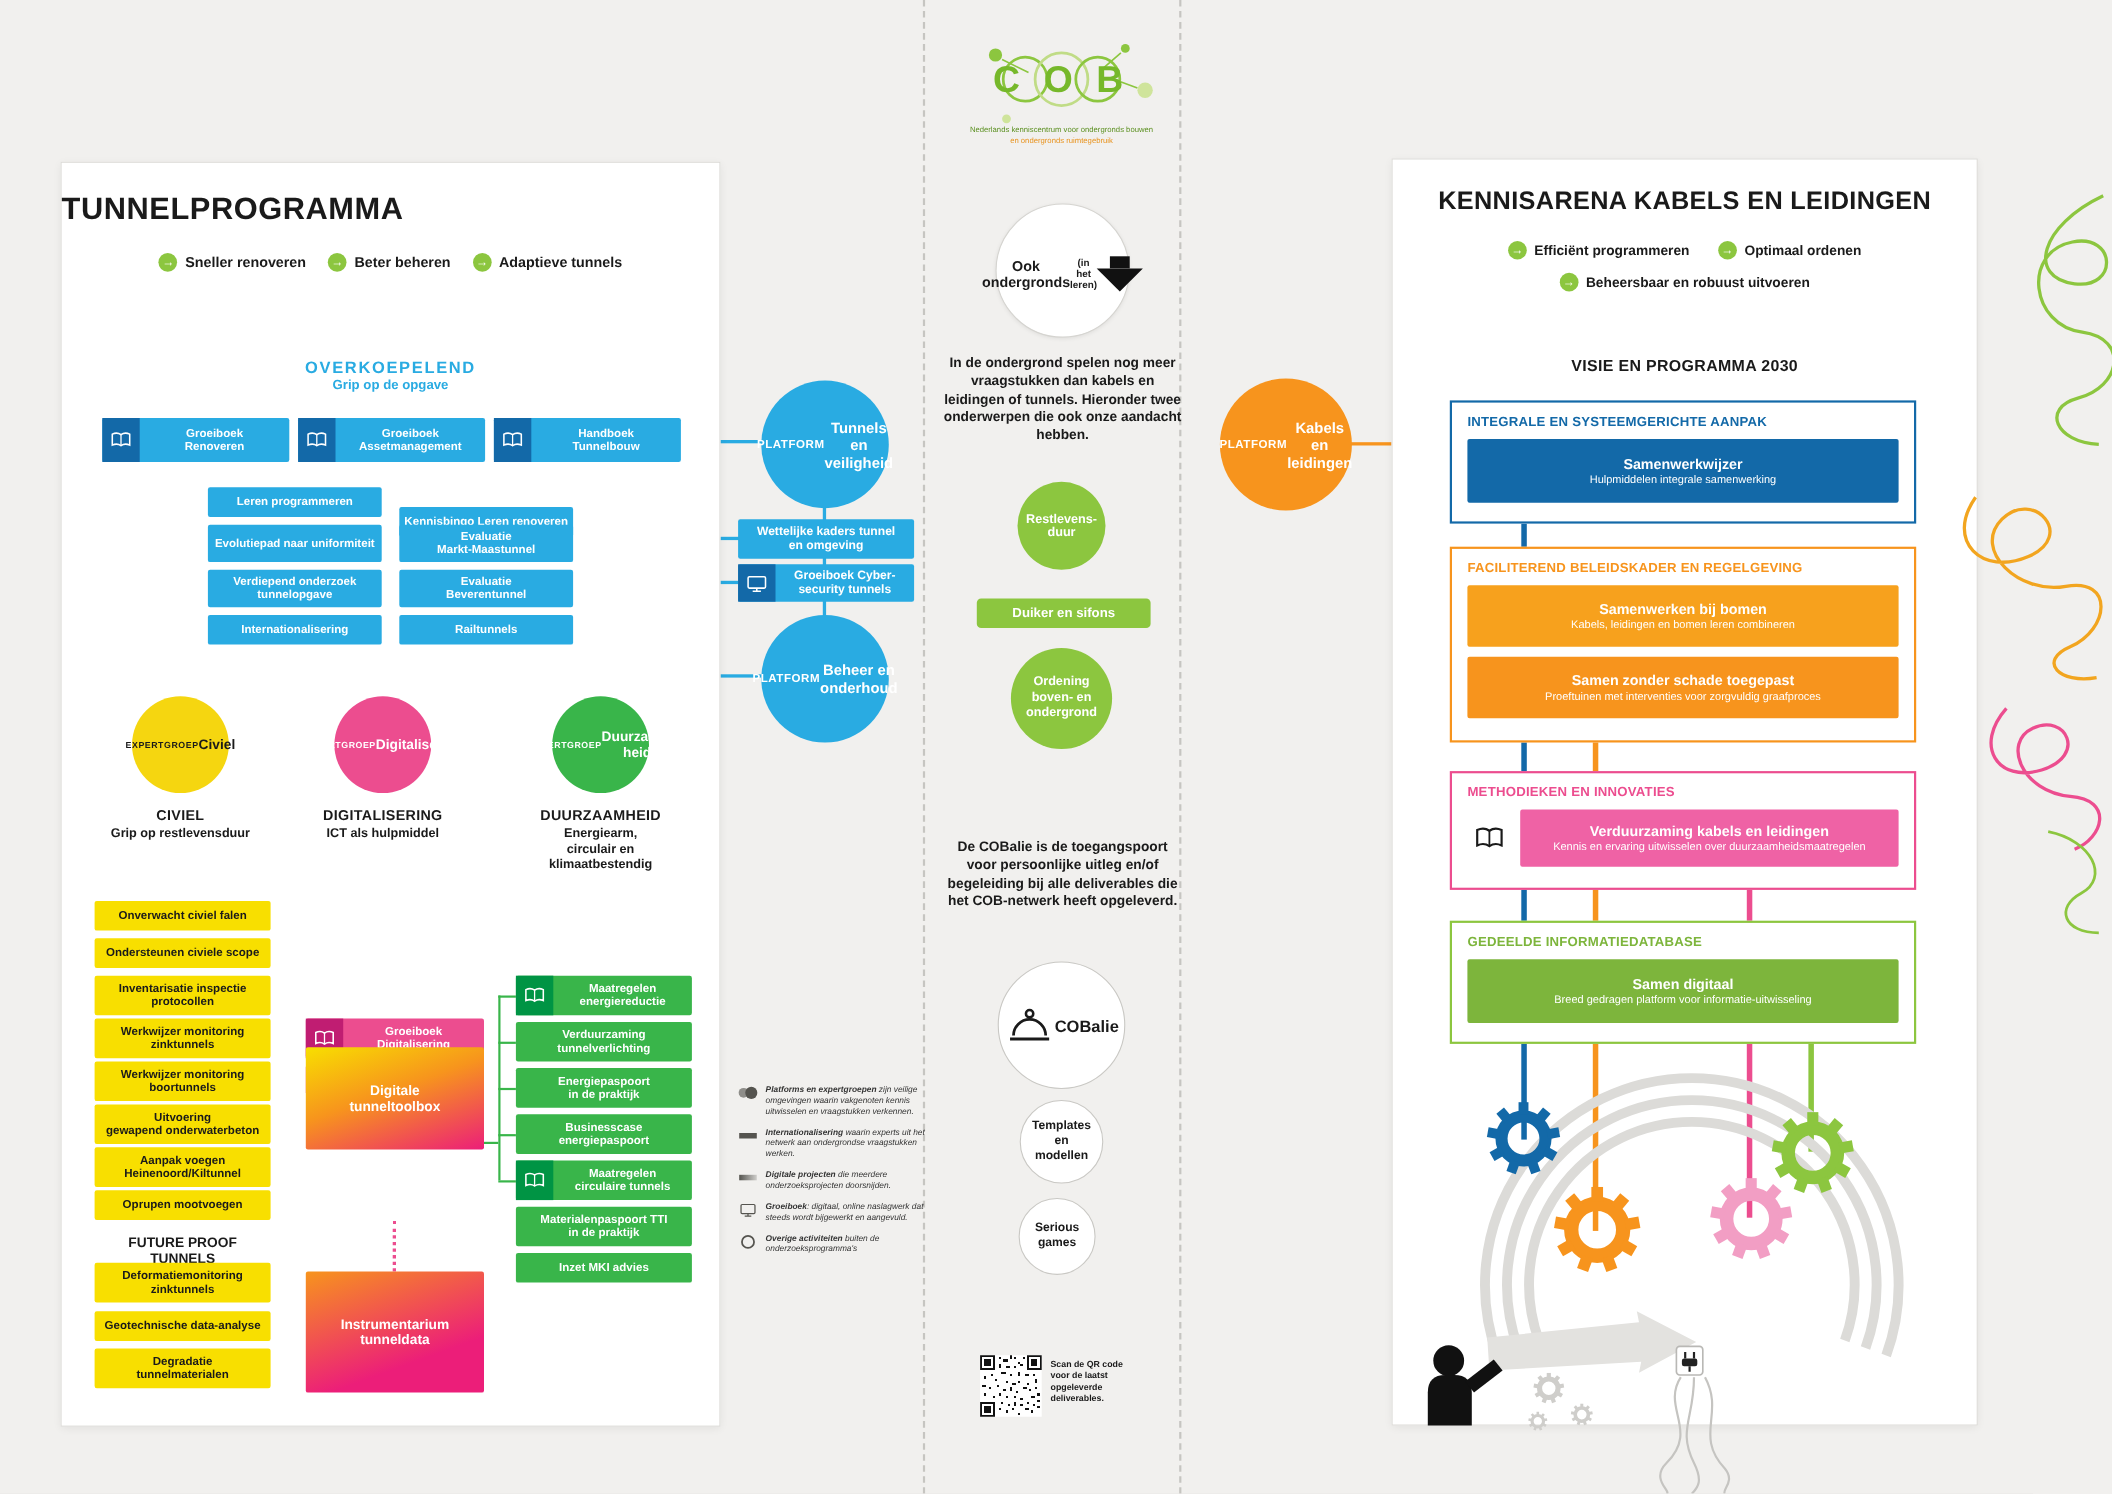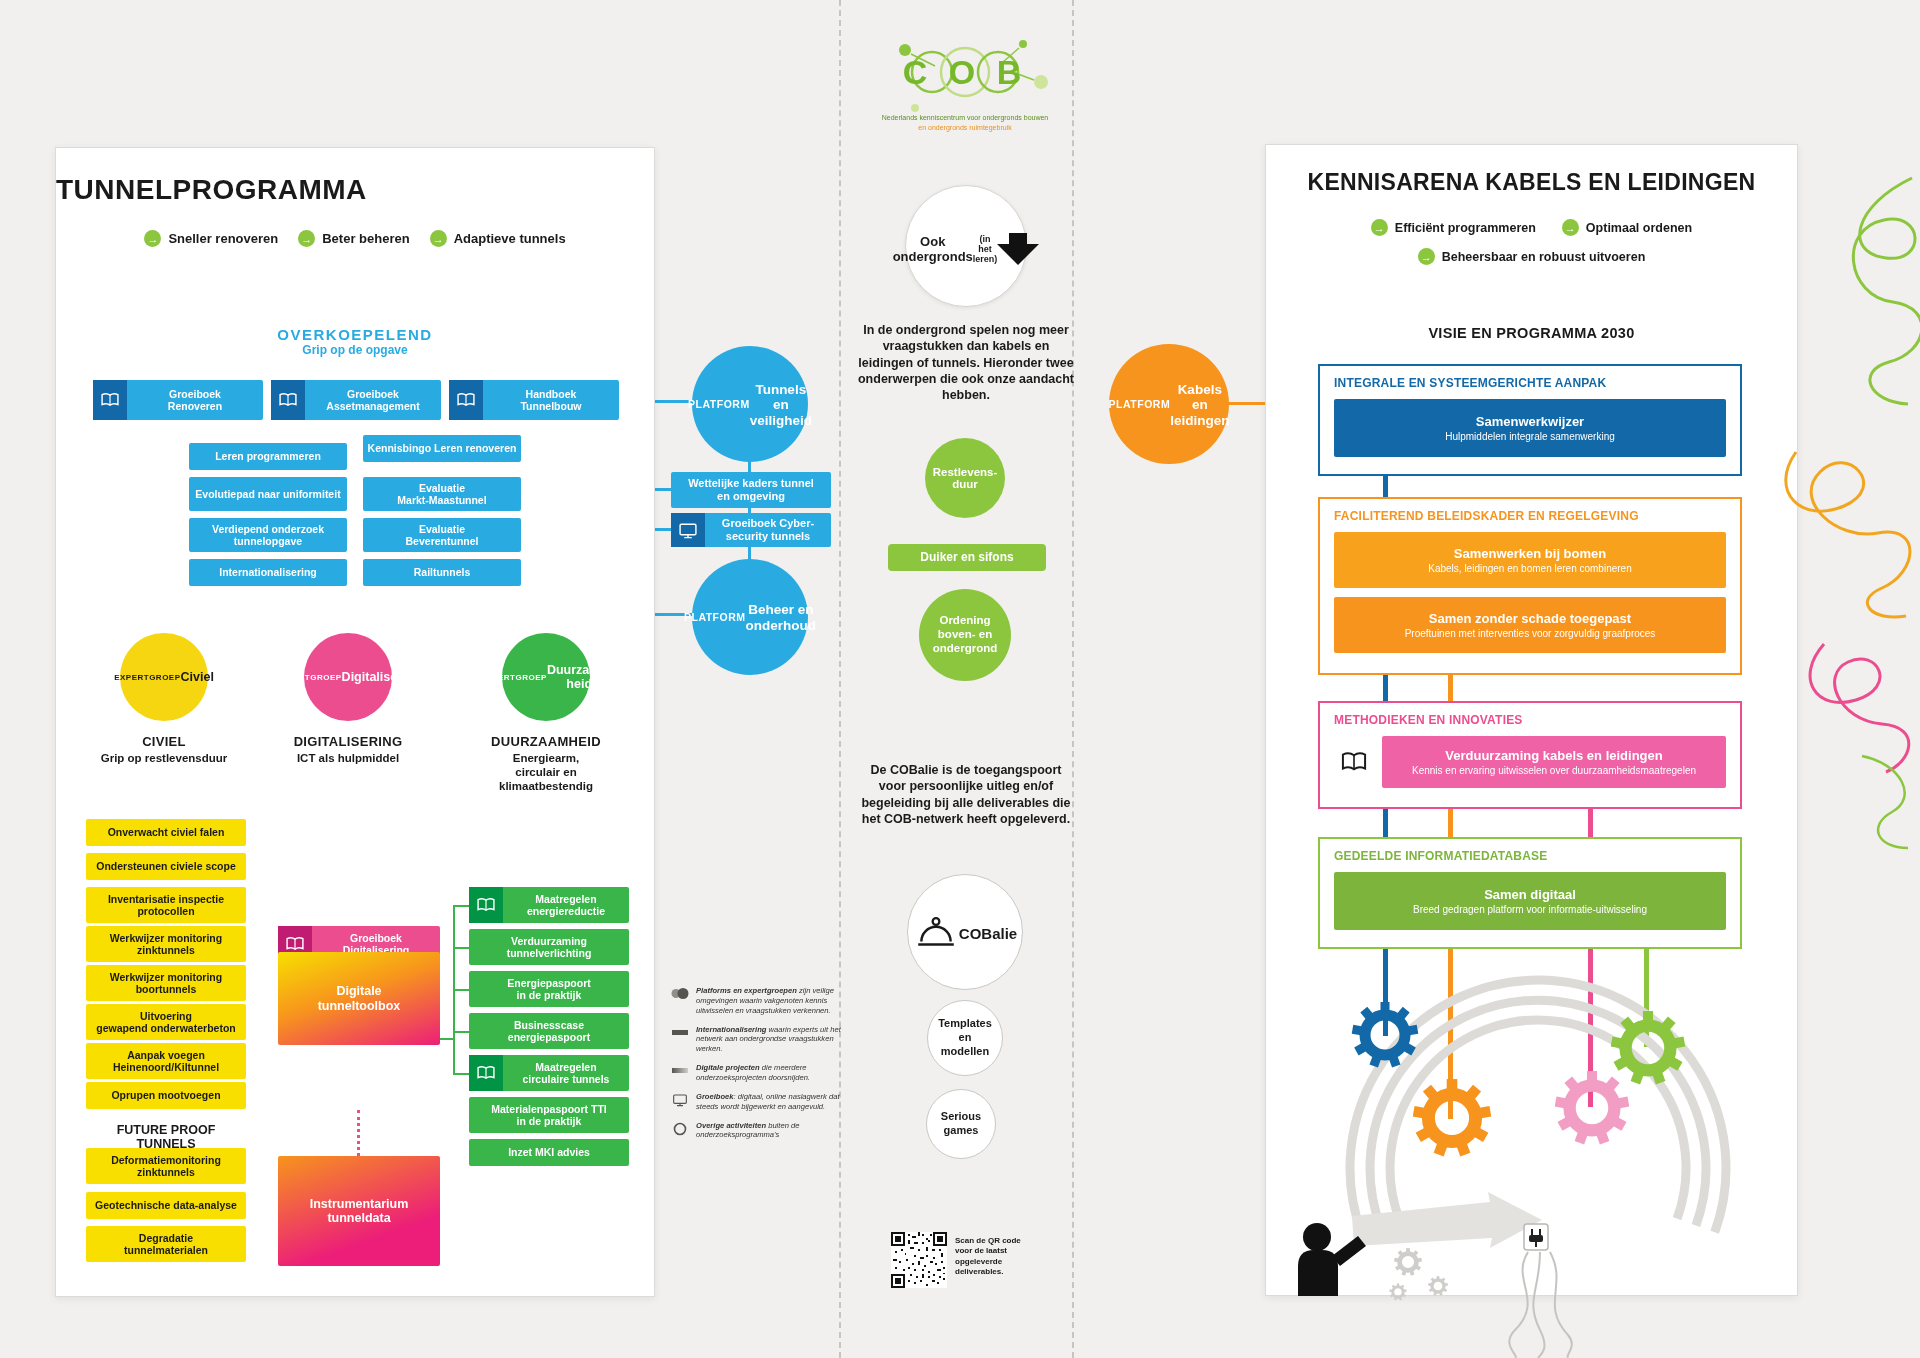--- a/index.html
+++ b/index.html
@@ -157,21 +157,21 @@
       <span class="isq" style="background:#1369a8">
           <svg width="20" height="16" color="#fff">
             <use href="#i-book"></use>
           </svg>
         </span>
       <span class="lbl" data-bind="tunnelprogramma.books.2">Handboek
 Tunnelbouw</span>
     </div>
 
     <div class="box bluebg" style="left:133px;top:295px;width:158px;height:27px" data-bind="tunnelprogramma.grid.0">Leren programmeren</div>
-    <div class="box bluebg" style="left:307px;top:287px;width:158px;height:27px" data-bind="tunnelprogramma.grid.1">Kennisbingo Leren renoveren</div>
+    <div class="box bluebg" style="left:307px;top:313px;width:158px;height:27px" data-bind="tunnelprogramma.grid.1">Kennisbingo Leren renoveren</div>
     <div class="box bluebg" style="left:133px;top:329px;width:158px;height:34px" data-bind="tunnelprogramma.grid.2">Evolutiepad naar uniformiteit</div>
     <div class="box bluebg" style="left:307px;top:329px;width:158px;height:34px" data-bind="tunnelprogramma.grid.3">Evaluatie
 Markt-Maastunnel</div>
     <div class="box bluebg" style="left:133px;top:370px;width:158px;height:34px" data-bind="tunnelprogramma.grid.4">Verdiepend onderzoek
 tunnelopgave</div>
     <div class="box bluebg" style="left:307px;top:370px;width:158px;height:34px" data-bind="tunnelprogramma.grid.5">Evaluatie
 Beverentunnel</div>
     <div class="box bluebg" style="left:133px;top:411px;width:158px;height:27px" data-bind="tunnelprogramma.grid.6">Internationalisering</div>
     <div class="box bluebg" style="left:307px;top:411px;width:158px;height:27px" data-bind="tunnelprogramma.grid.7">Railtunnels</div>
 

